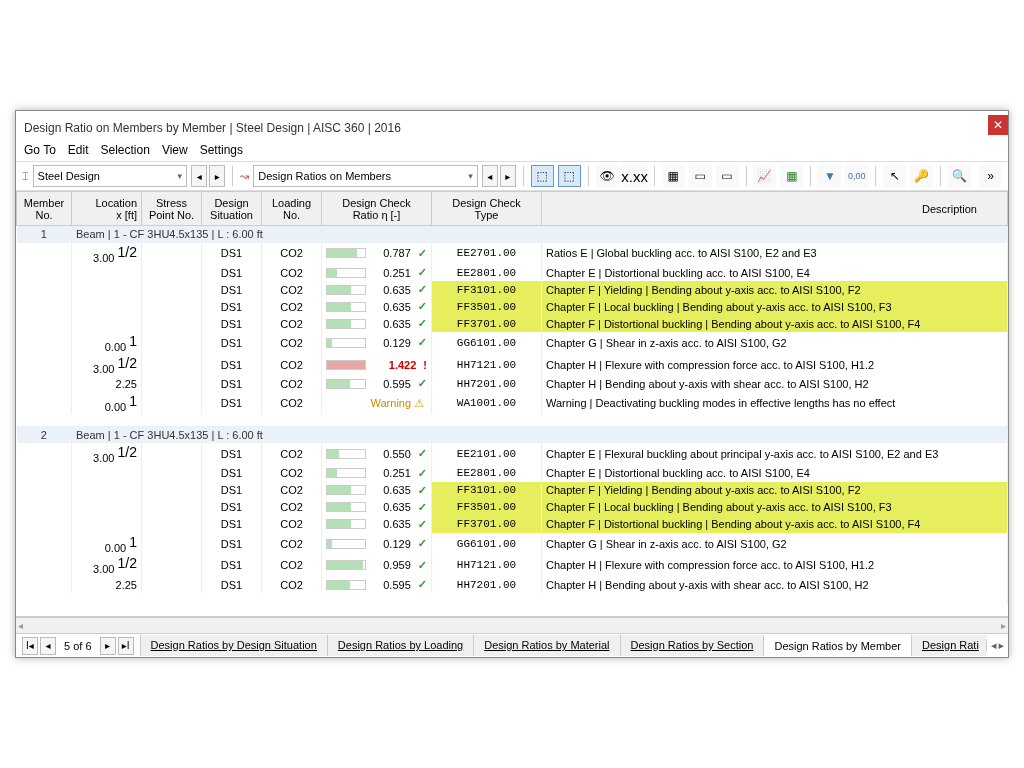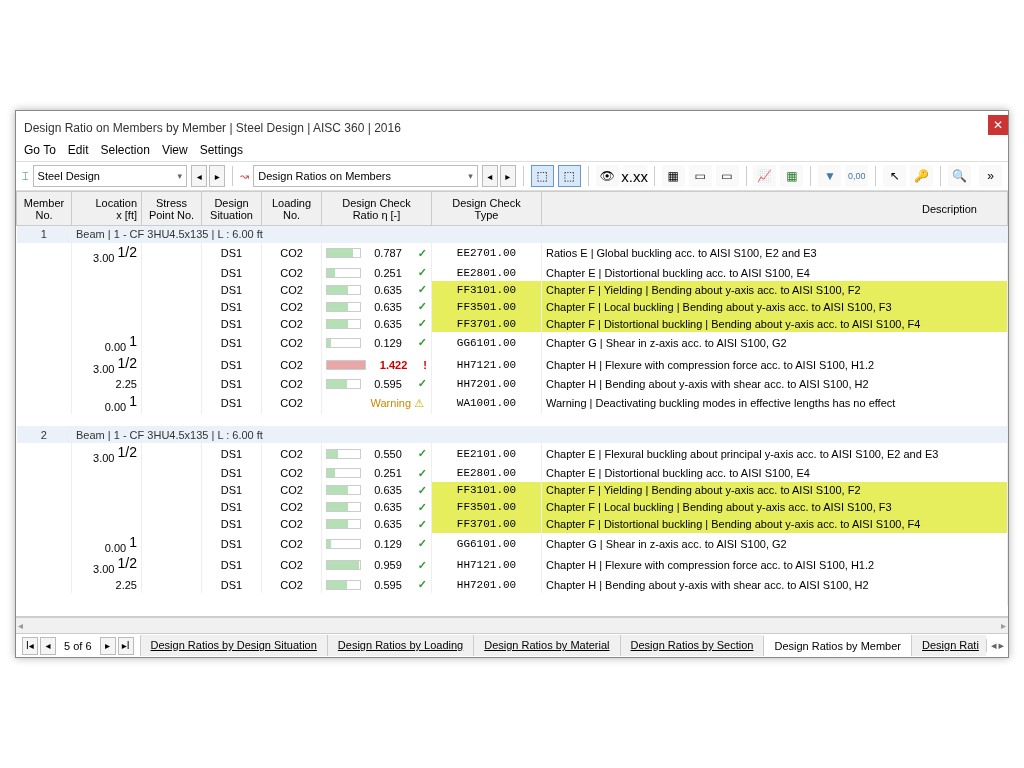--- a/index.html
+++ b/index.html
@@ -25,21 +25,21 @@
 td { border-right: 1px solid #eee; padding: 1px 4px; height: 17px; font-size: 11px; white-space: nowrap; overflow: hidden; }
 .group-row td { background: #eaf1f8; font-weight: normal; color: #333; }
 .col-member { width: 55px; text-align: center; }
 .col-loc { width: 70px; text-align: right; }
 .col-stress { width: 60px; text-align: center; }
 .col-situ { width: 60px; text-align: center; }
 .col-load { width: 60px; text-align: center; }
 .col-ratio { width: 110px; }
 .col-type { width: 110px; text-align: center; font-family: "Courier New", monospace; font-size: 11px; }
 .col-desc { }
-.ratio-cell { display: flex; align-items: center; gap: 13px; justify-content: flex-end; }
+.ratio-cell { display: flex; align-items: center; gap: 4px; justify-content: flex-end; }
 .ratio-bar { width: 40px; height: 10px; background: #fff; border: 1px solid #ccc; position: relative; }
 .ratio-fill { height: 100%; background: #b5e0b5; }
 .ratio-fill.over { background: #e9a6a6; }
 .ratio-val { flex: 1; text-align: right; padding-right: 3px; }
 .ratio-val.over { color: #cc0000; font-weight: bold; }
 .check-ok { color: #3a9a3a; font-weight: bold; }
 .check-err { color: #cc0000; font-weight: bold; }
 .ratio-warn { text-align: right; padding-right: 3px; color: #cc8800; }
 .warn-icon { color: #ccaa00; }
 tr.hl td.col-type, tr.hl td.col-desc { background: #e6ee5e; }

